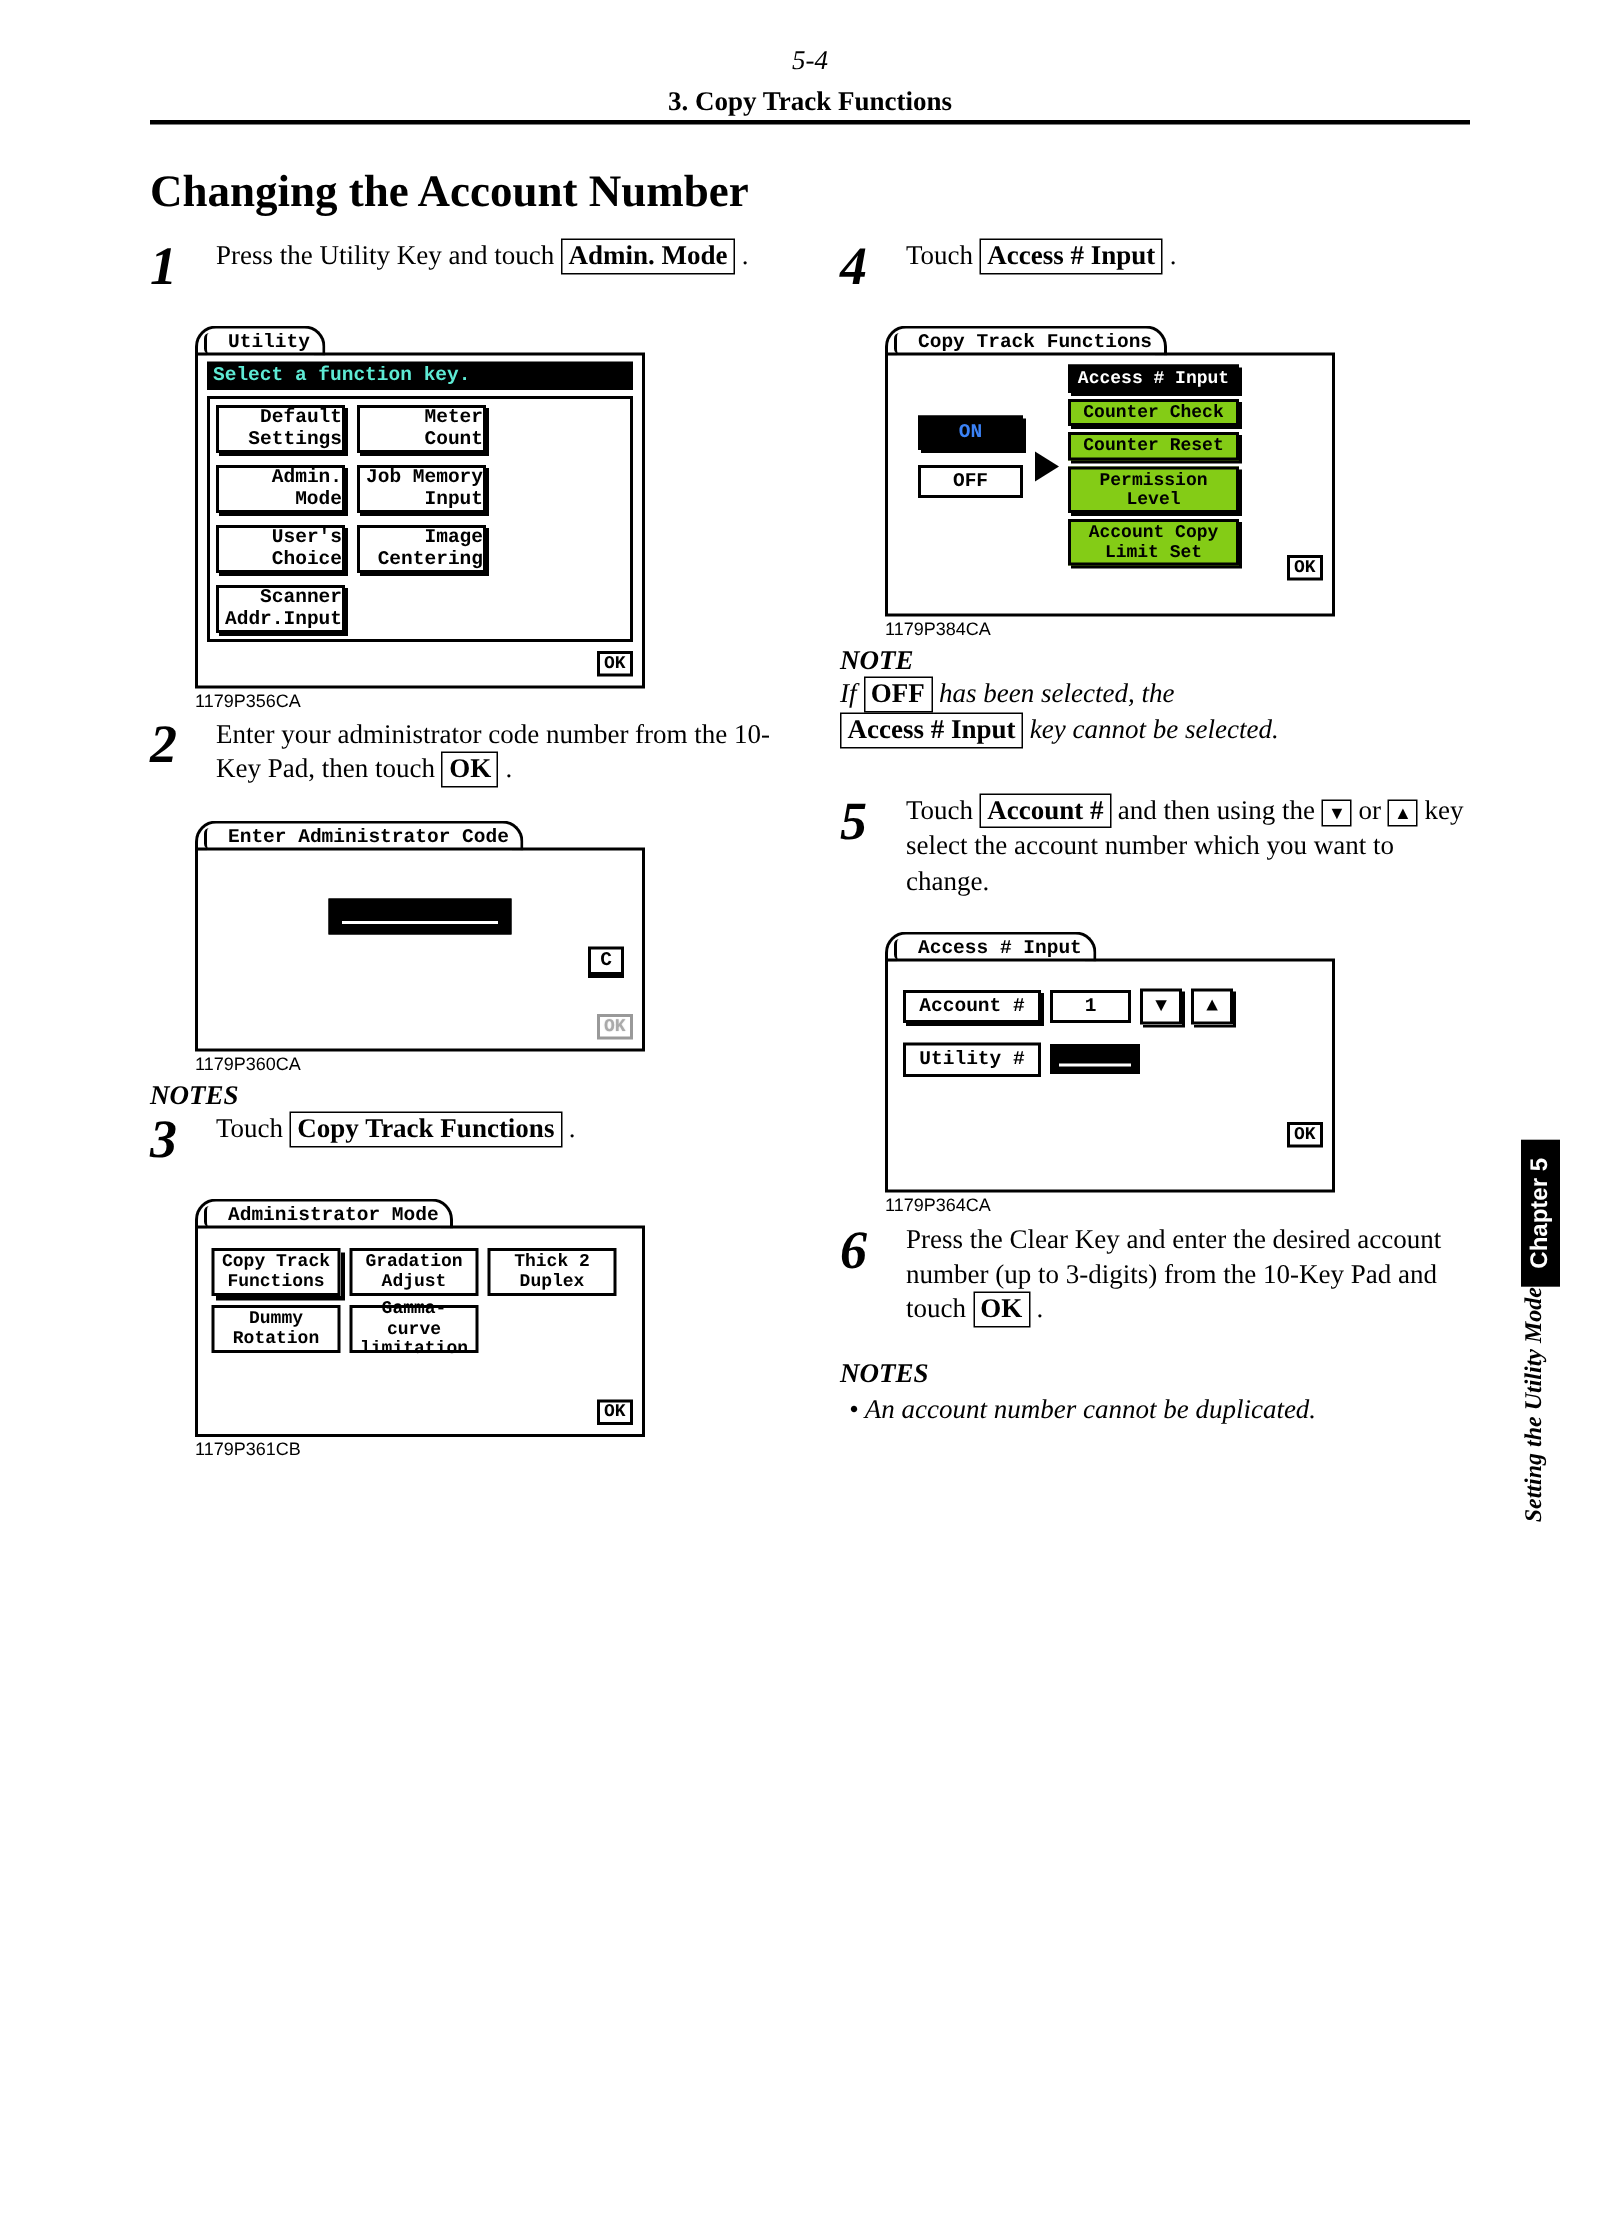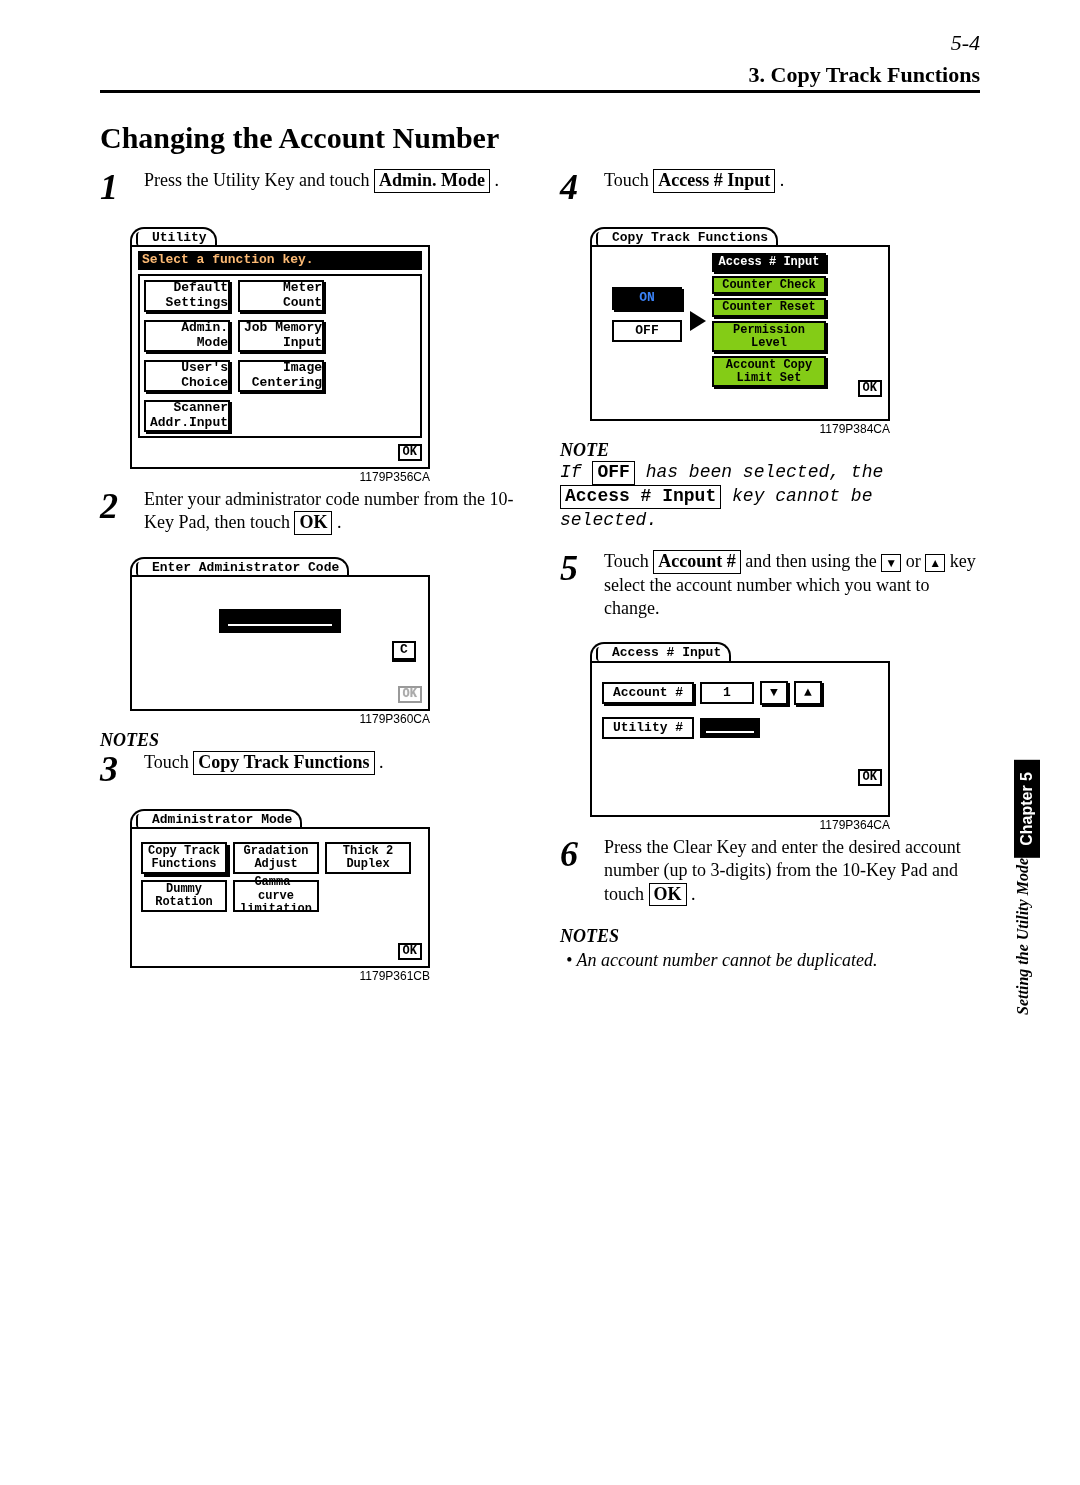--- a/index.html
+++ b/index.html
@@ -8,22 +8,22 @@
     background: #fff;
     font-family: "Times New Roman", Times, serif;
     color: #000;
     width: 1080px;
   }
   .page {
     padding: 30px 100px 60px 100px;
     position: relative;
   }
   .header-area {
-    text-align: right;
-    font-size: 22px;
+    text-align: center;
+    font-size: 18px;
   }
   .page-num { font-style: italic; }
   .section-crumb { font-weight: bold; margin-top: 6px; }
   .hr-heavy { border: none; border-top: 3px solid #000; margin-top: 2px; }
   .title {
     font-family: "Times New Roman", Times, serif;
     font-weight: bold;
     font-size: 30px;
     margin: 28px 0 14px 0;
   }
@@ -101,40 +101,39 @@
     border-left: 2px solid #000;
     border-radius: 4px;
   }
   .device .tab span { padding-left: 12px; }
   .device .panel {
     border: 2px solid #000;
     padding: 6px;
     position: relative;
   }
   .device .caption {
-    text-align: right;
     font-size: 12px;
     font-family: Arial, sans-serif;
     font-weight: normal;
     margin-top: 2px;
   }
   .okbtn {
     display: inline-block;
     border: 2px solid #000;
     font-family: "Courier New", monospace;
     font-weight: bold;
     font-size: 12px;
     padding: 0 3px;
     background: #fff;
     color: #000;
   }
   .okbtn.ghost { color: #aaa; border-color: #999; text-shadow: 0 0 1px #ccc; }
 
   
-  .s1 .subbar { background:#000; color:#fdba74; padding:2px 4px; margin-top:-2px; }
+  .s1 .subbar { background:#000; color:#5eead4; padding:2px 4px; margin-top:-2px; }
   .s1 .grid { display:flex; flex-wrap:wrap; border:2px solid #000; margin-top:4px; }
   .s1 .cell {
     border:2px solid #000;
     box-shadow: 2px 2px 0 #000;
     margin: 4px;
     width: 82px;
     height: 28px;
     display:flex; align-items:center; justify-content:center;
     text-align:right;
   }
@@ -358,21 +357,21 @@
             <div class="opt">Counter Reset</div>
             <div class="opt">Permission Level</div>
             <div class="opt">Account Copy Limit Set</div>
           </div>
           <div class="okrow"><span class="okbtn">OK</span></div>
         </div>
         <div class="caption">1179P384CA</div>
       </div>
 
       <div class="note-head">NOTE</div>
-      <div class="step-body" style="font-style:italic; margin-bottom:18px;font-family:Liberation Mono, monospace;">
+      <div class="step-body" style="font-style:italic; margin-bottom:30px;">
         <span>If </span>
         <span class="boxed" style="font-style:normal;">OFF</span>
         <span> has been selected, the </span><br>
         <span class="boxed" style="font-style:normal;">Access # Input</span>
         <span> key cannot be selected.</span>
       </div>
 
       <div class="step">
         <div class="step-num">5</div>
         <div class="step-body">

